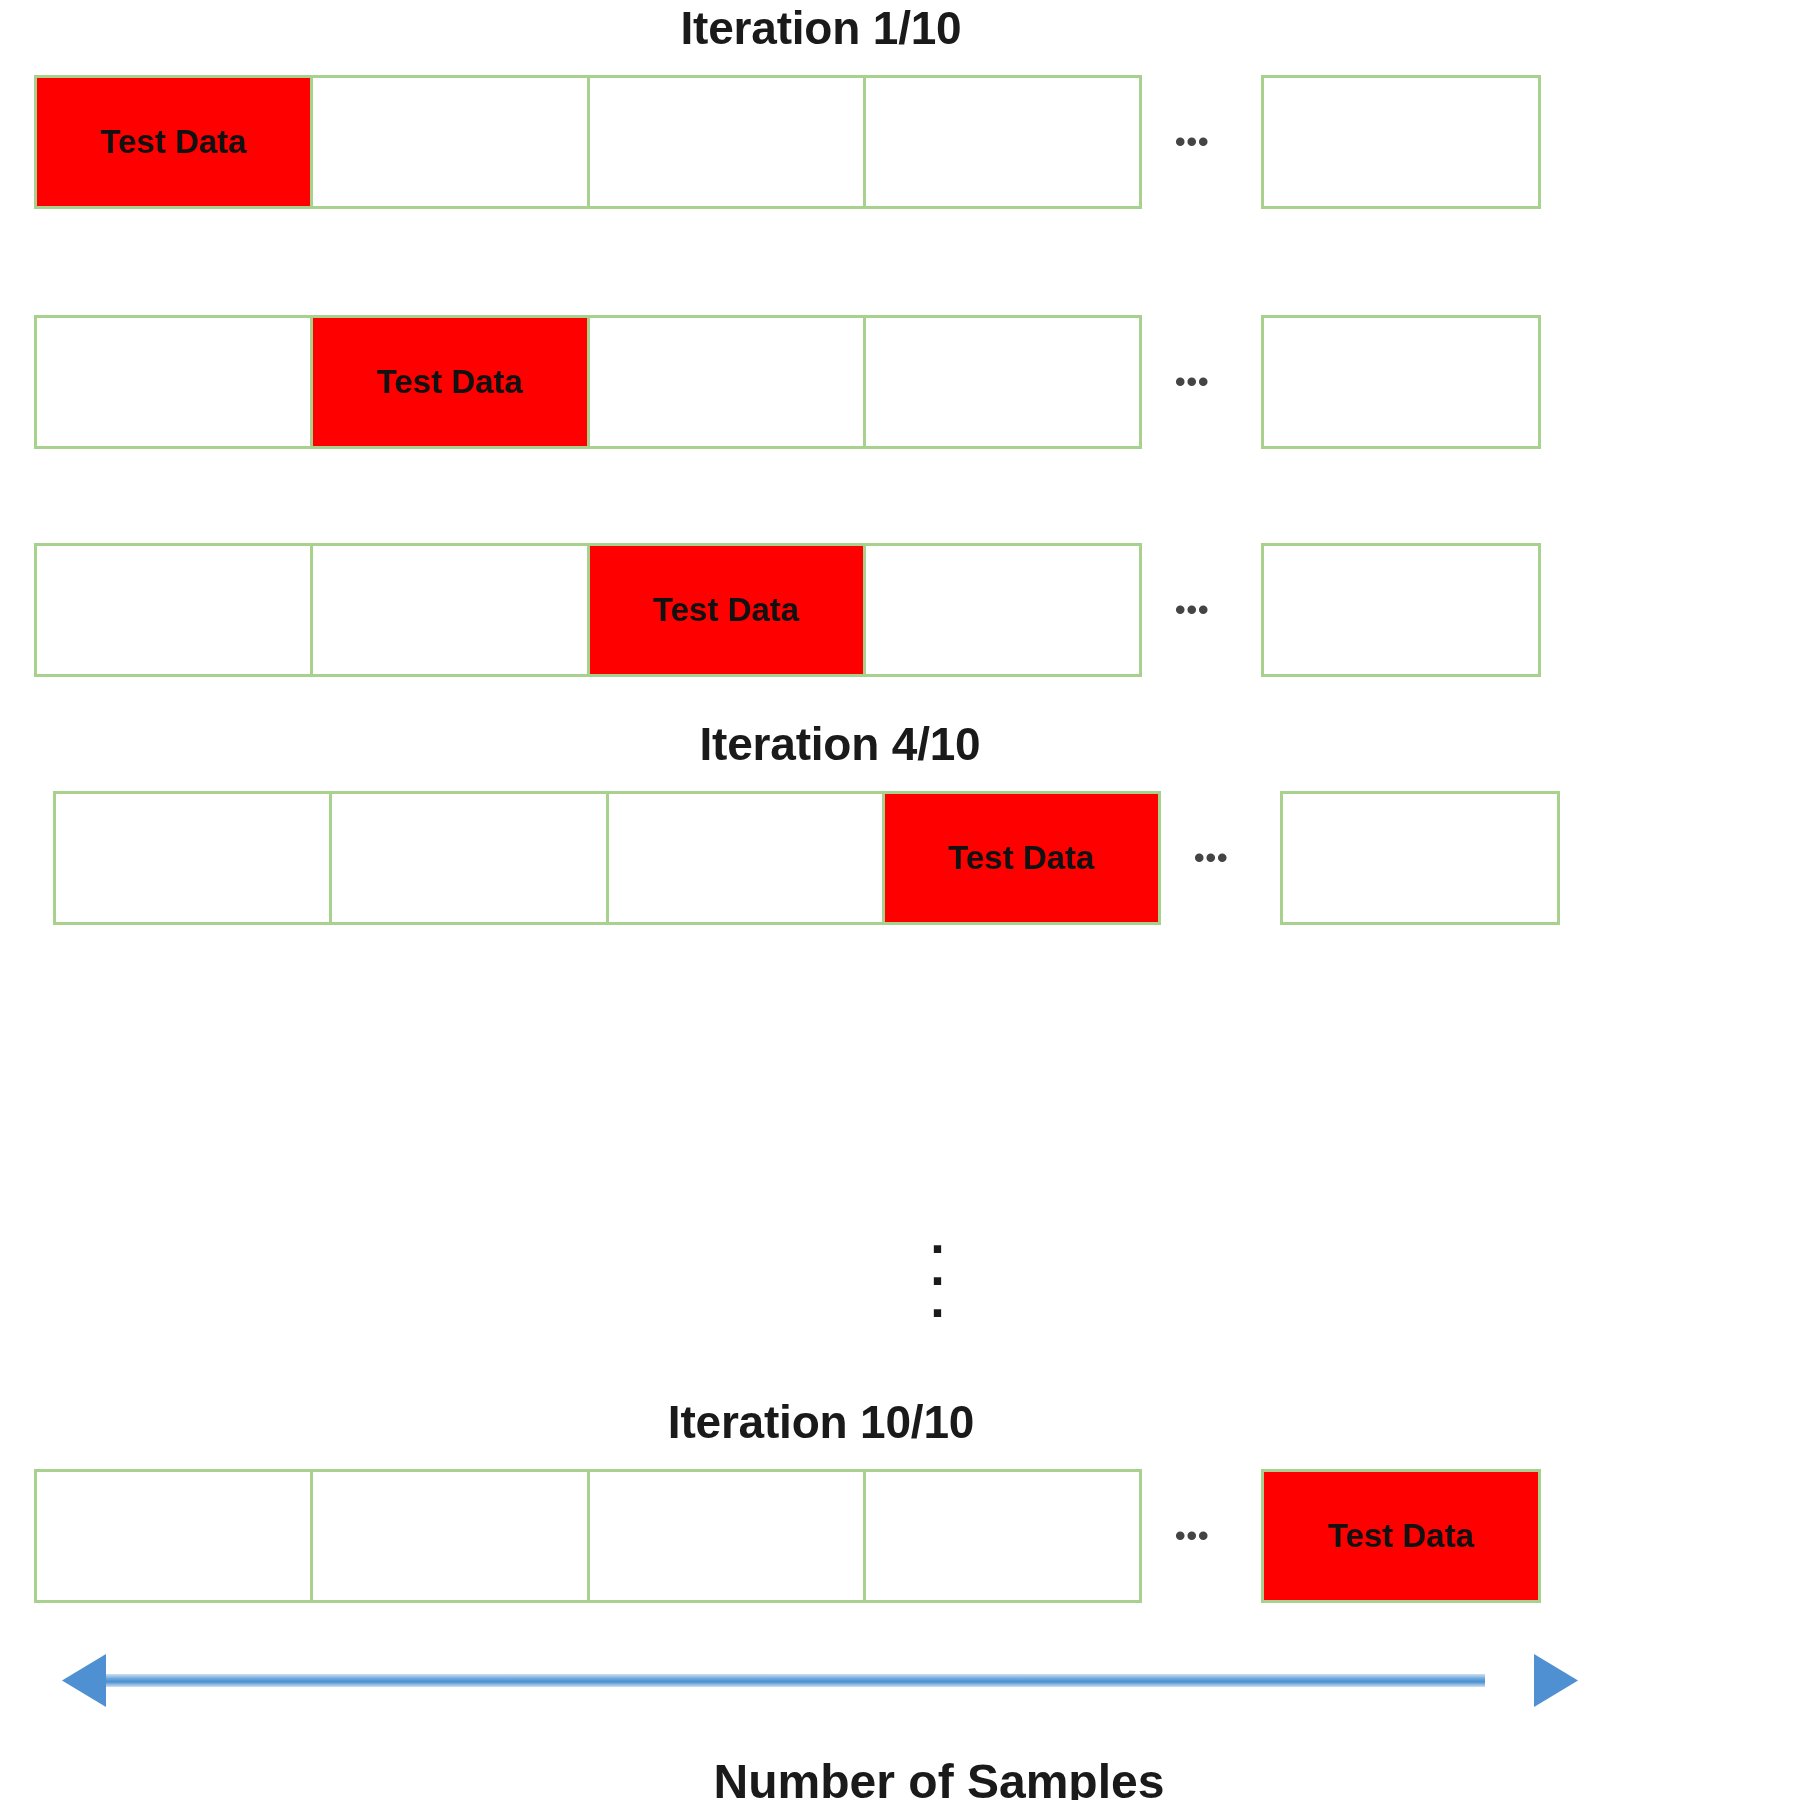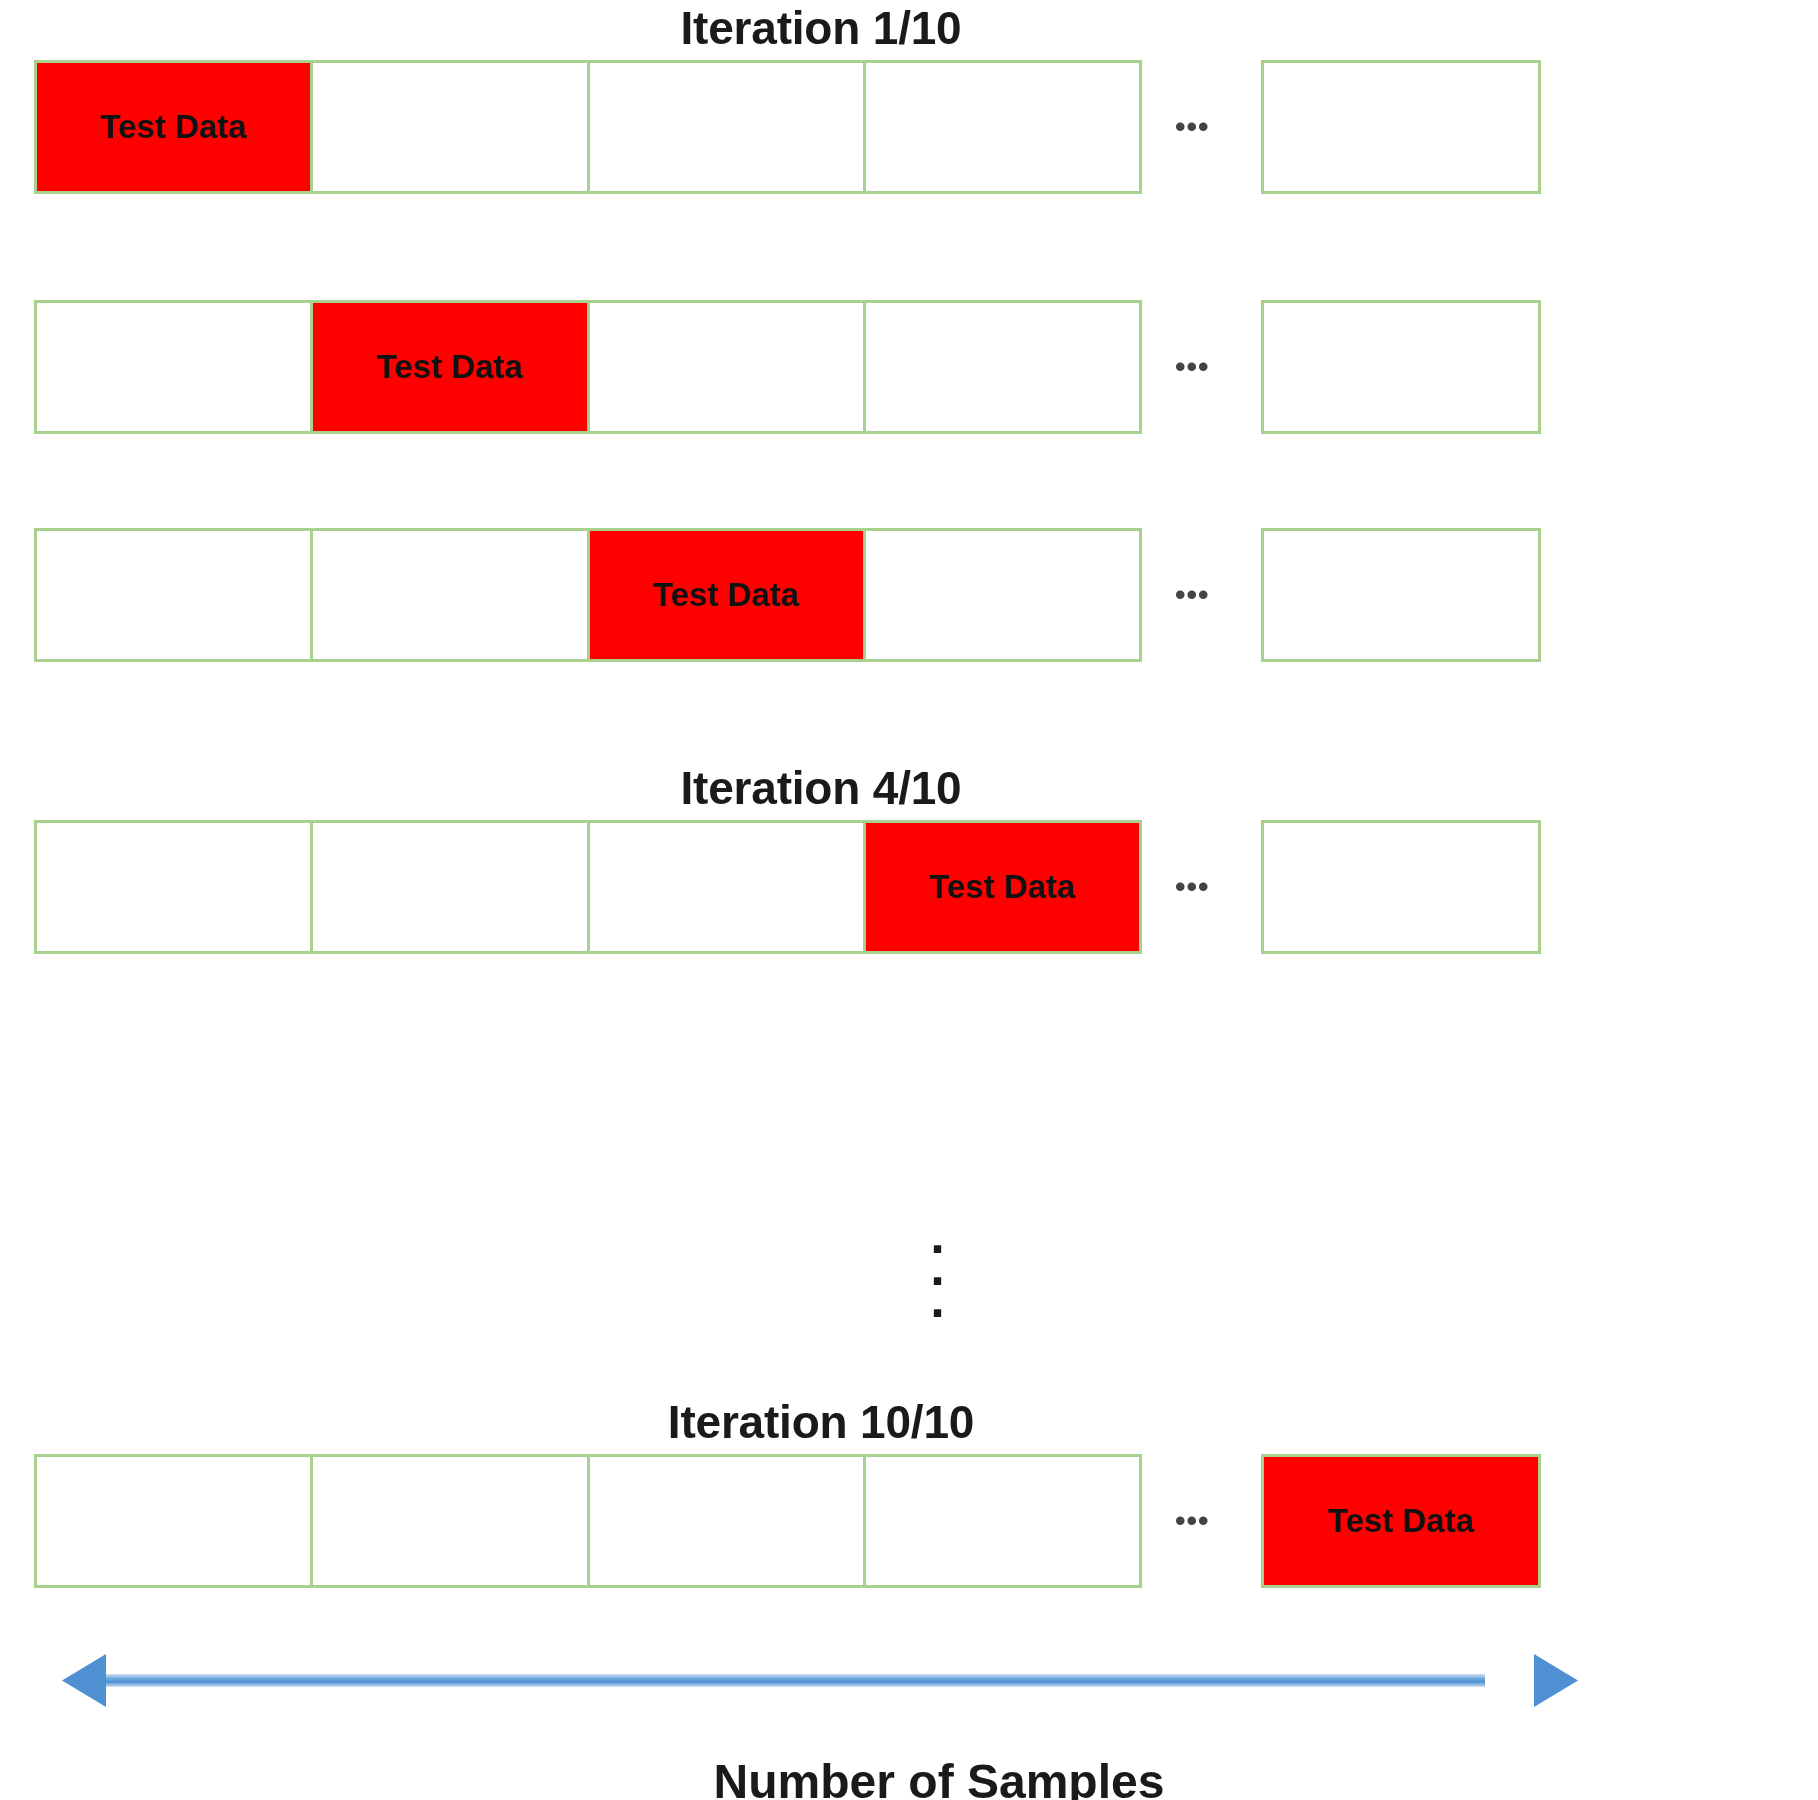--- a/index.html
+++ b/index.html
@@ -34,21 +34,21 @@
     font-weight: 700;
     color: #1a1a1a;
     letter-spacing: -0.2px;
     padding-left: 70px;
     box-sizing: border-box;
     line-height: 1.05;
   }
 
   .strip {
     position: relative;
-    margin-top: 8px;
+    margin-top: 23px;
     height: 134px;
   }
 
   
   .cells {
     position: absolute;
     left: 34px;
     top: 0;
     width: 1108px;
     height: 134px;
@@ -193,21 +193,21 @@
         <div class="cell test">
             <span class="lbl">Test Data</span>
           </div>
         <div class="cell"></div>
       </div>
       <div class="h-ellipsis">•••</div>
       <div class="last-cell"></div>
     </div>
   </div>
 
-  <div class="iter-block" style="top:764px;">
+  <div class="iter-block" style="top:720px;padding-left:19px;">
     <div class="iter-title">Iteration 4/10</div>
     <div class="strip">
       <div class="cells">
         <div class="cell"></div>
         <div class="cell"></div>
         <div class="cell"></div>
         <div class="cell test">
             <span class="lbl">Test Data</span>
           </div>
       </div>

